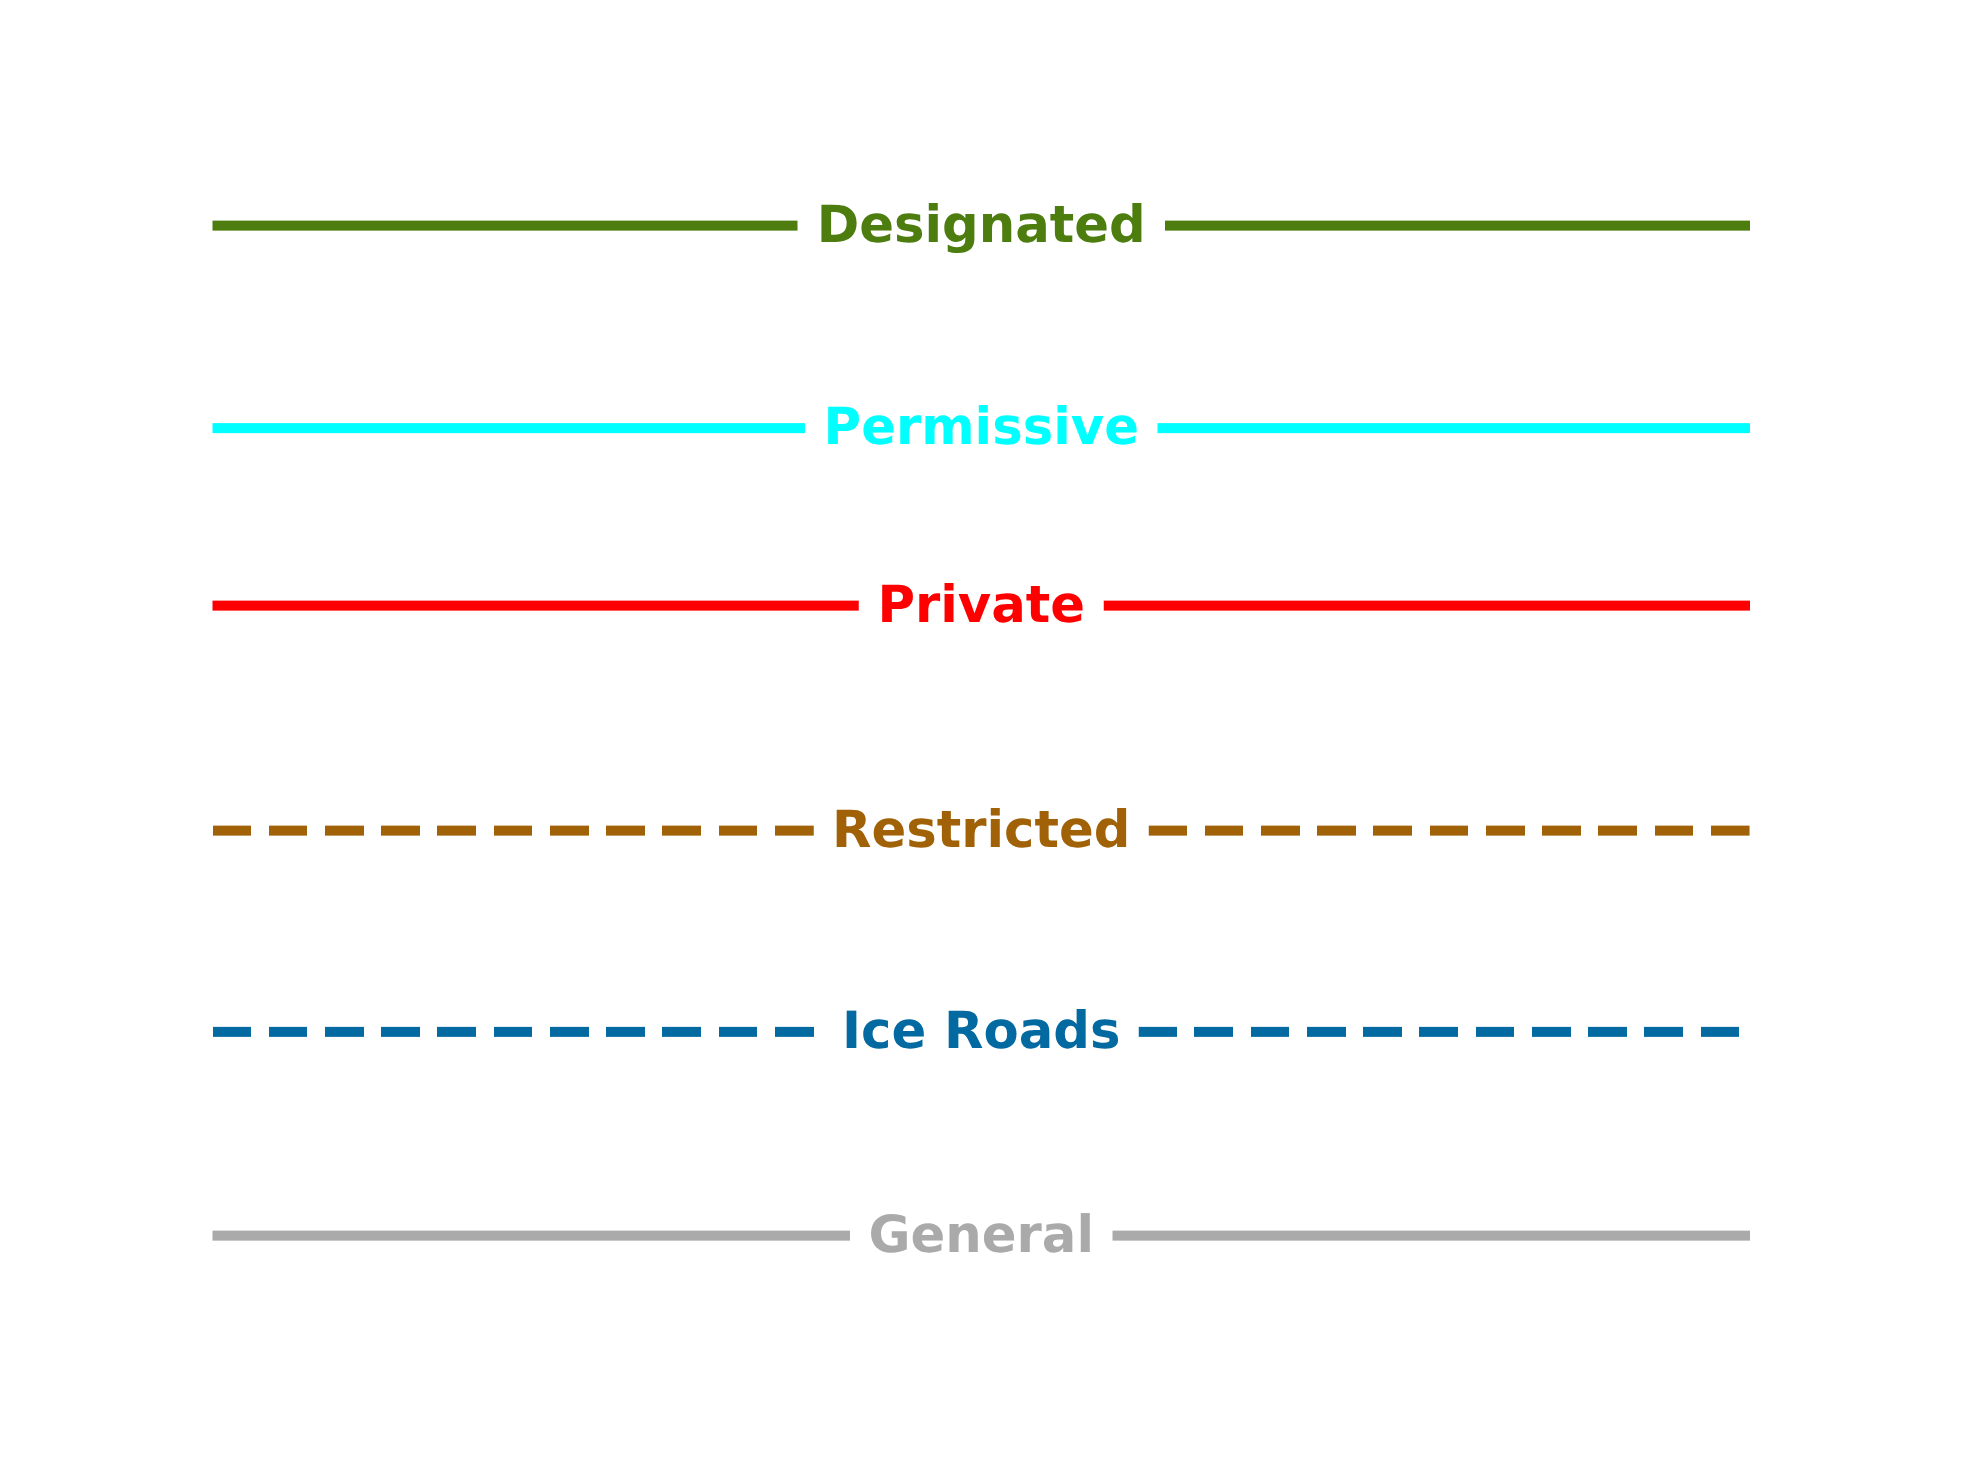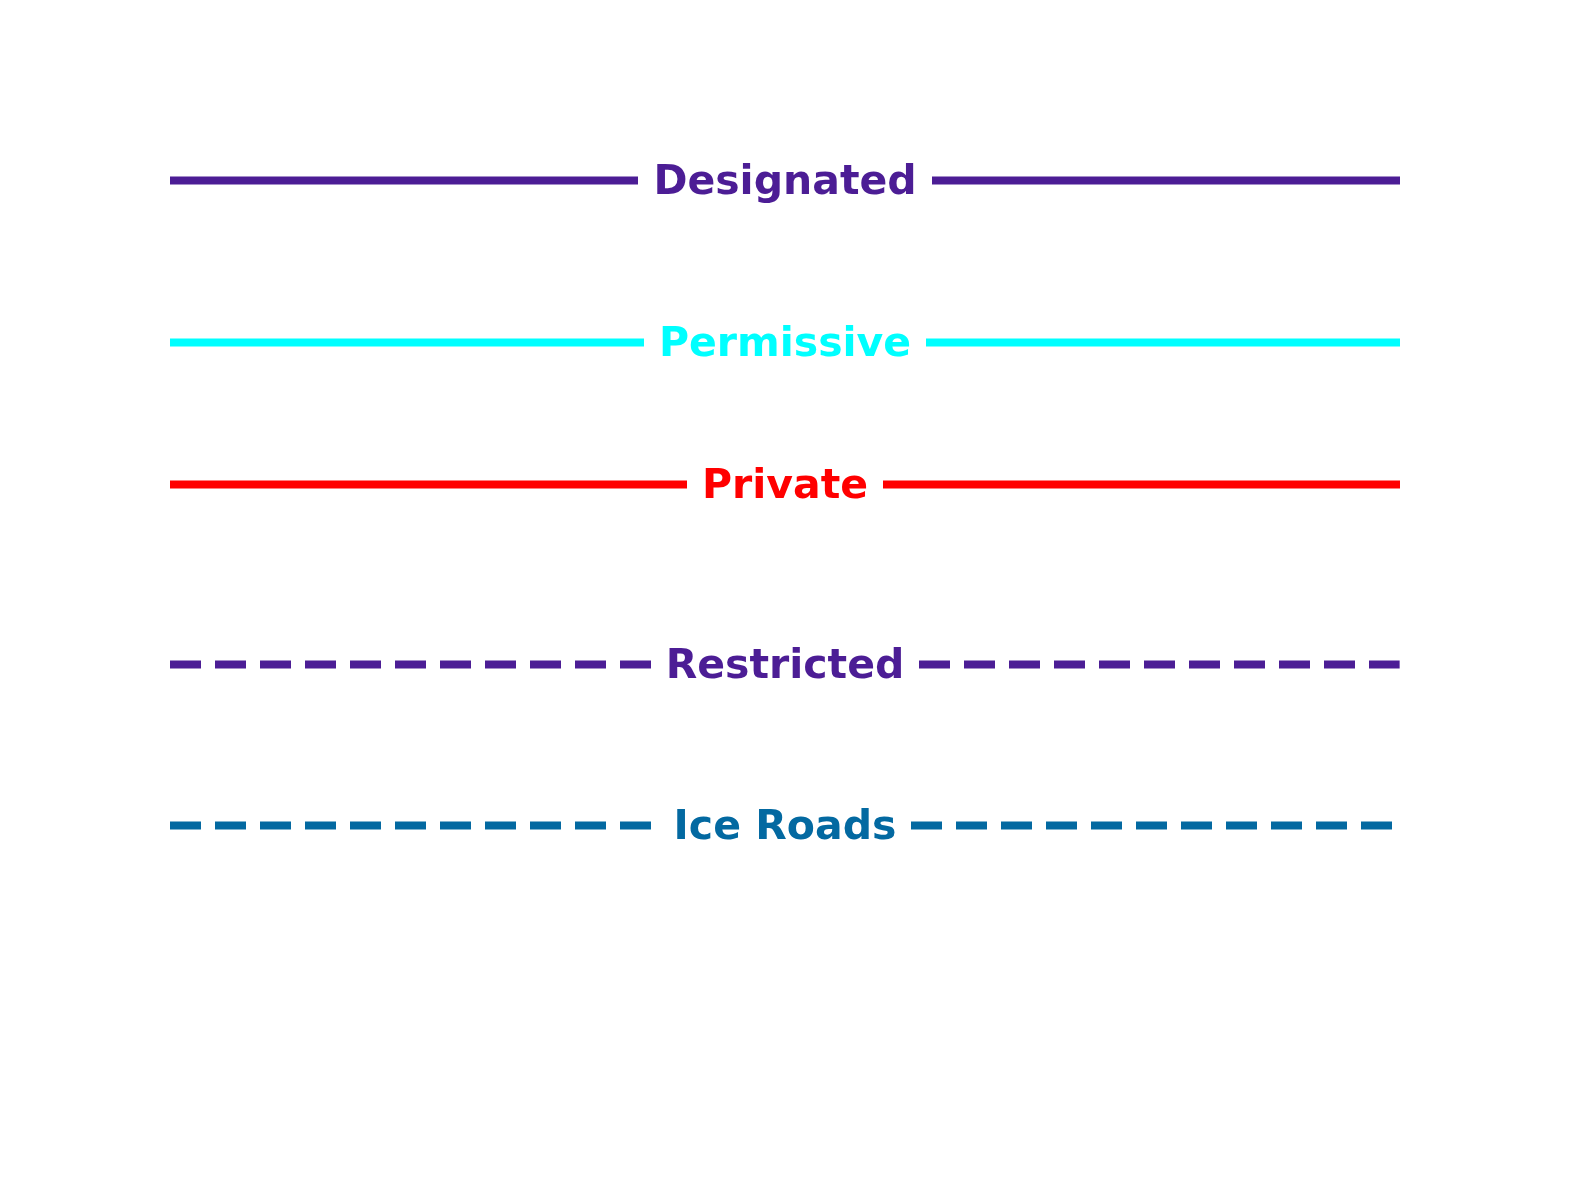--- a/index.html
+++ b/index.html
@@ -58,44 +58,49 @@
     white-space: nowrap;
     color: currentColor;
     letter-spacing: 0px;
   }
 </style>
 </head>
 <body>
 
 <div id="canvas" style="width: 1580px; height: 1180px; background: rgb(255, 255, 255);">
 
-  <div class="legend-row" style="top: 180px; color: #4c1d95;">
+  <div class="legend-row" style="top: 180px; color: #4d7c0f;">
     <span class="line-seg solid seg-left"></span>
     <span class="legend-label">Designated</span>
     <span class="line-seg solid seg-right"></span>
   </div>
 
   <div class="legend-row" style="top: 342px; color: rgb(0, 255, 255); align-items: center;">
     <span class="line-seg solid seg-left"></span>
     <span class="legend-label">Permissive</span>
     <span class="line-seg solid seg-right"></span>
   </div>
 
   <div class="legend-row" style="top: 484px; color: rgb(255, 0, 0);">
     <span class="line-seg solid seg-left"></span>
     <span class="legend-label">Private</span>
     <span class="line-seg solid seg-right"></span>
   </div>
 
-  <div class="legend-row" style="top: 664px; color: #4c1d95;">
+  <div class="legend-row" style="top: 664px; color: #a16207;">
     <span class="line-seg dashed seg-left"></span>
     <span class="legend-label">Restricted</span>
     <span class="line-seg dashed seg-right"></span>
   </div>
 
   <div class="legend-row" style="top: 825px; color: #0369a1;">
     <span class="line-seg dashed seg-left"></span>
     <span class="legend-label">Ice Roads</span>
     <span class="line-seg dashed seg-right"></span>
   </div>
 
+  <div class="legend-row" style="top: 988px; color: rgb(170, 170, 170);">
+    <span class="line-seg solid seg-left"></span>
+    <span class="legend-label">General</span>
+    <span class="line-seg solid seg-right"></span>
+  </div>
 
 </div>
 
 </body></html>

